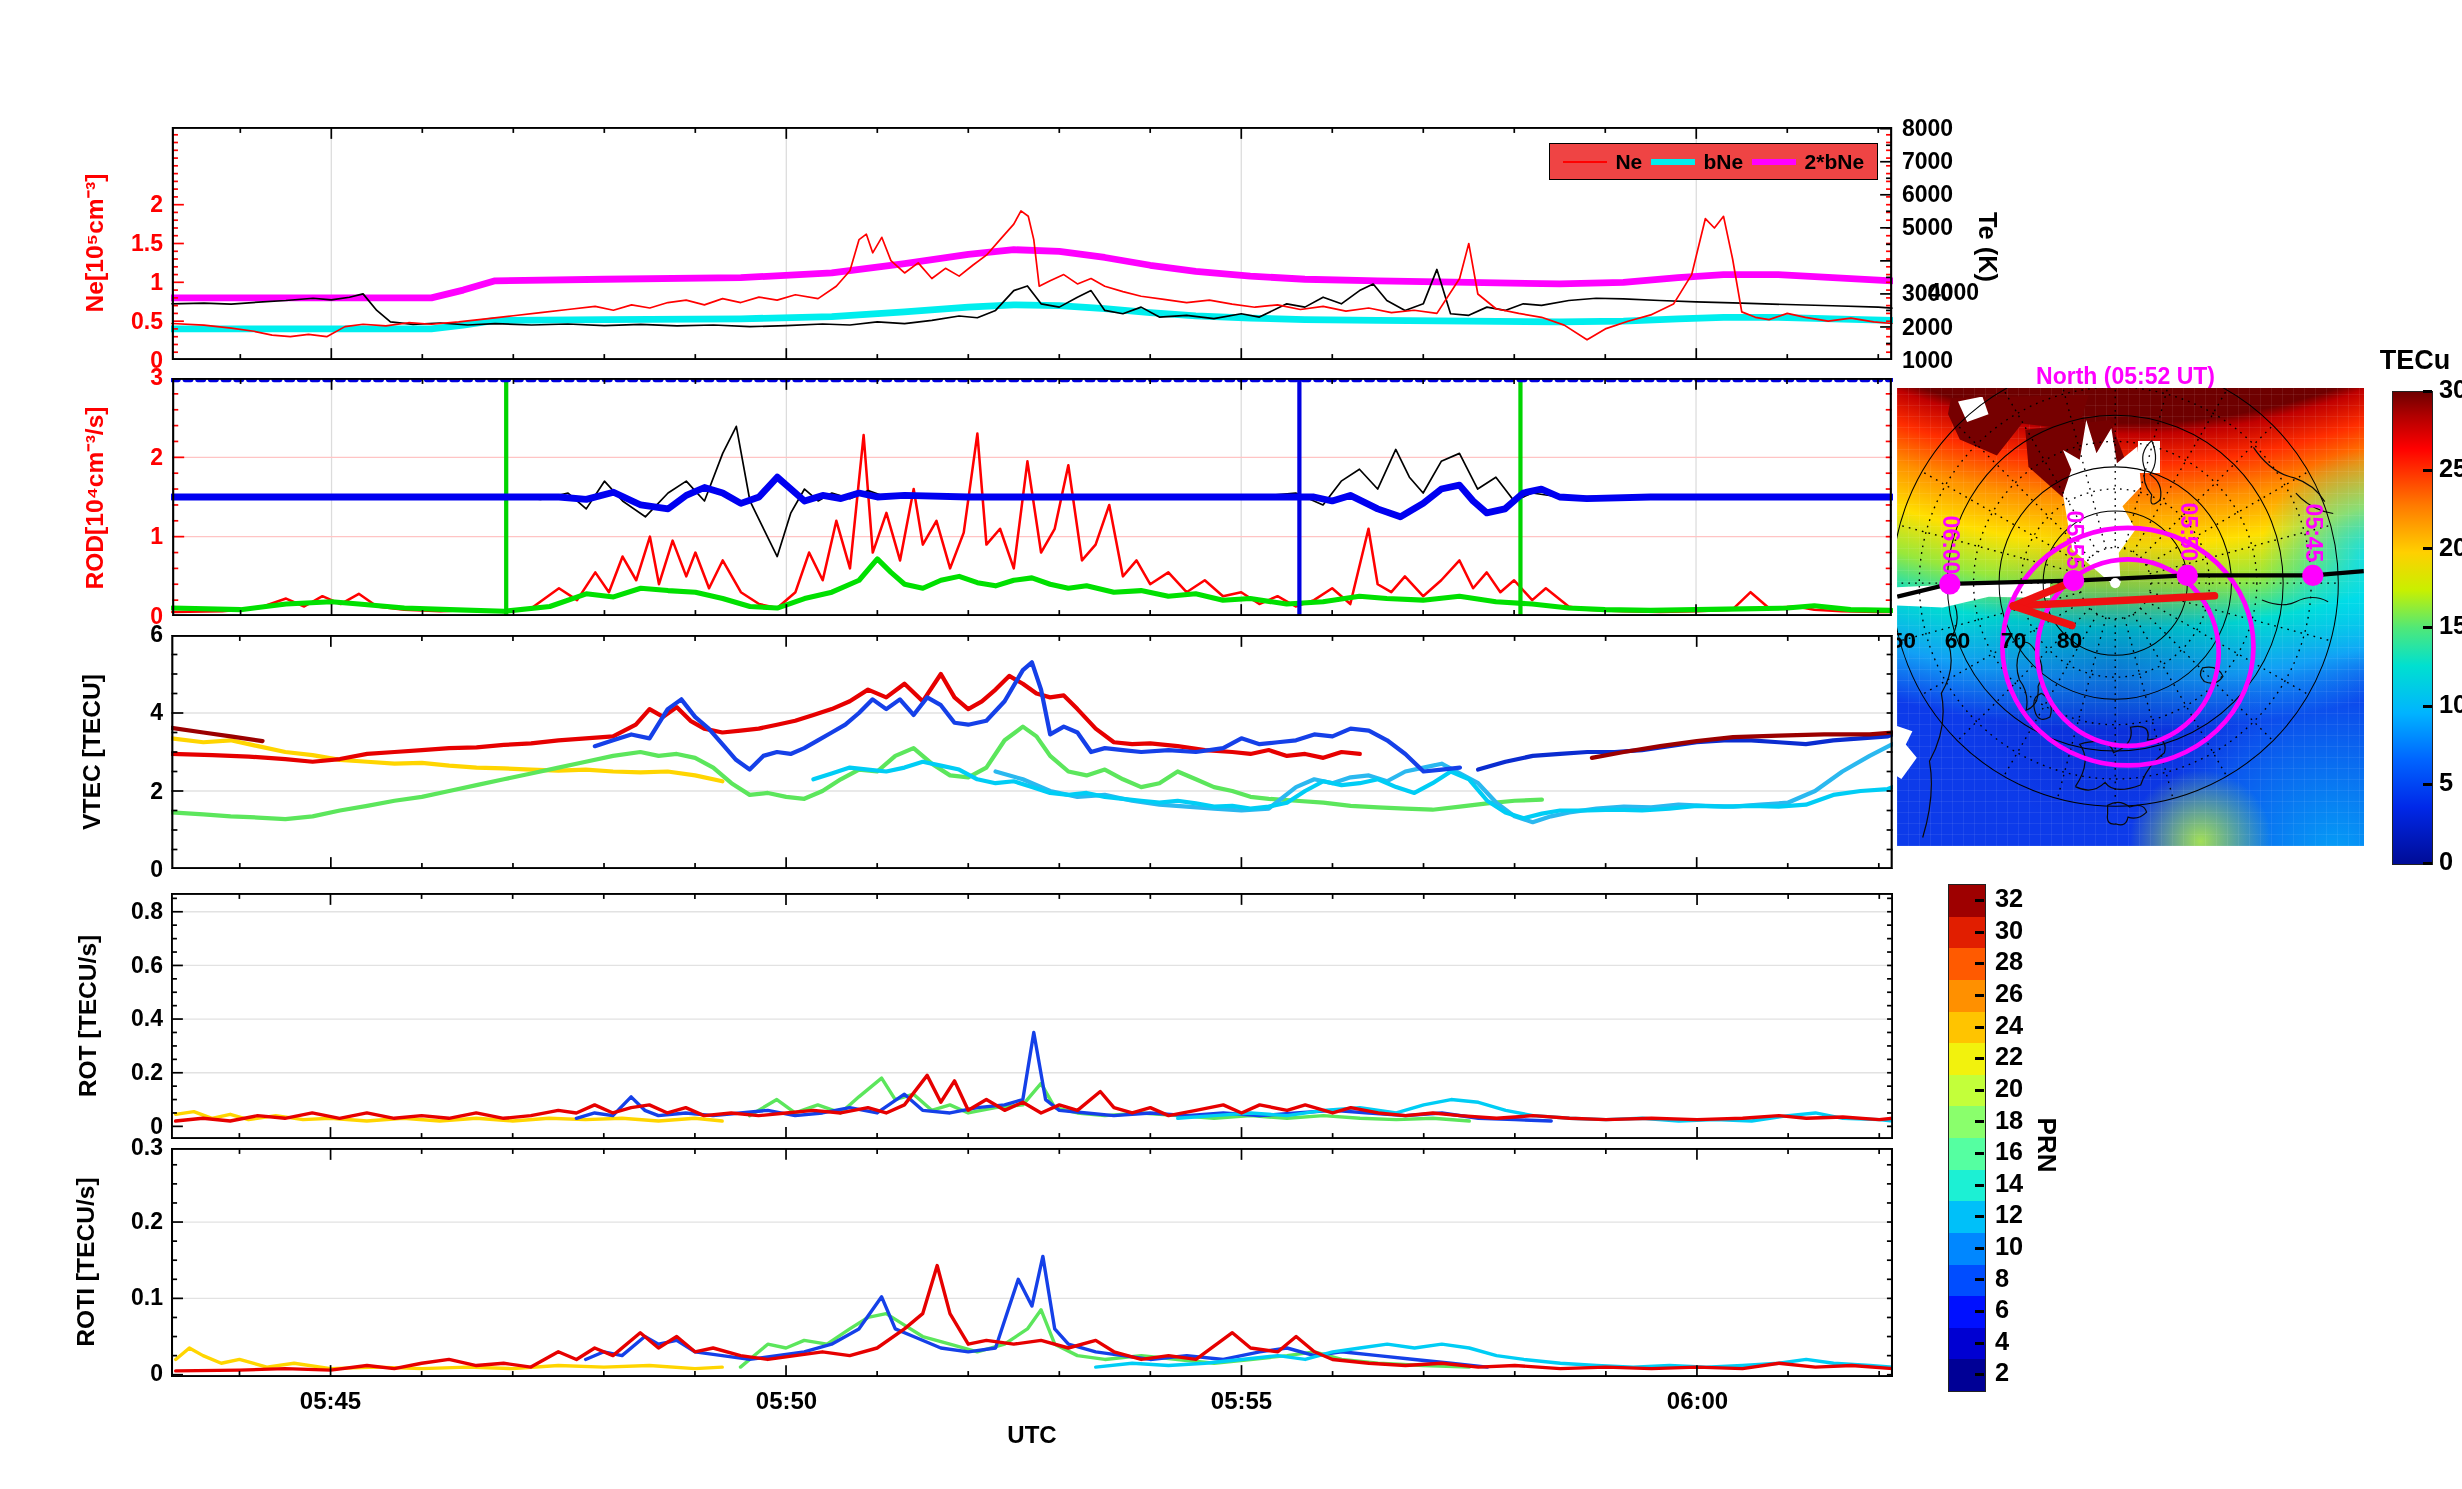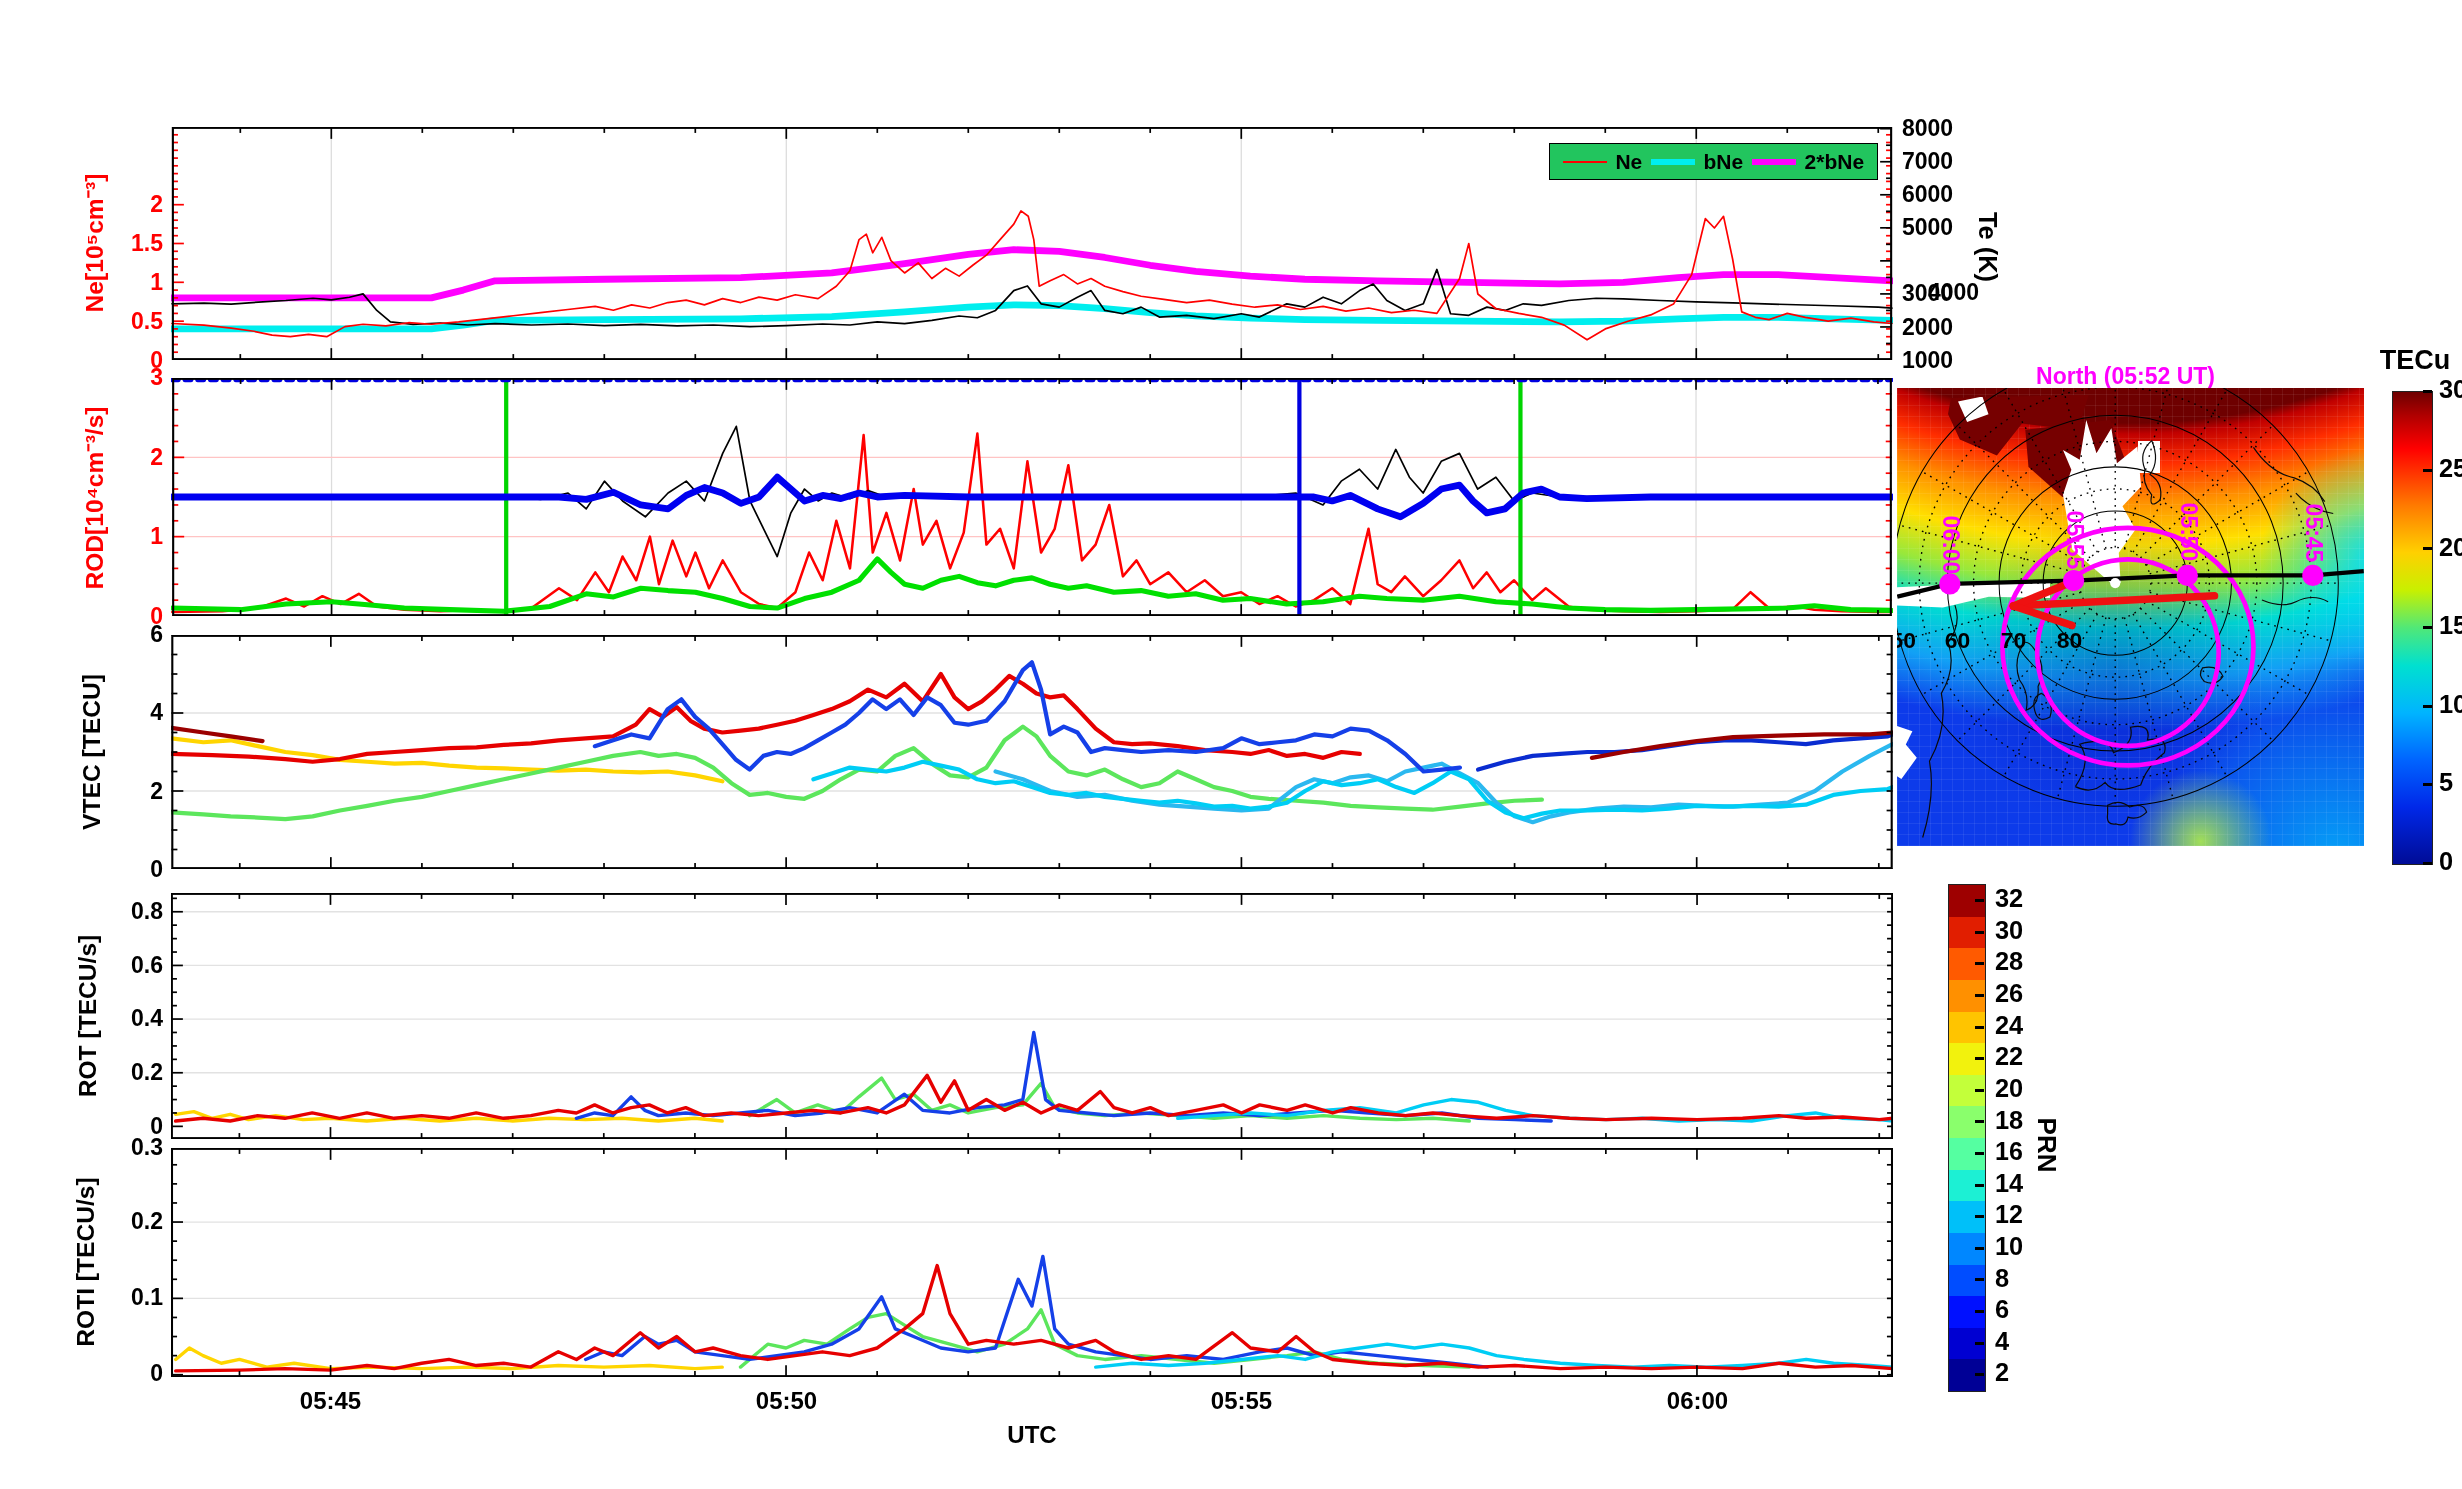--- a/index.html
+++ b/index.html
@@ -5,21 +5,21 @@
   html,body{margin:0;padding:0;background:#fff;}
   #fig{position:relative;width:2462px;height:1489px;background:#fff;overflow:hidden;
        font-family:"Liberation Sans",sans-serif;font-weight:bold;color:#000;}
   .abs{position:absolute;}
   .ttl{font-size:30.5px;text-align:center;}
   .vlab{position:absolute;white-space:nowrap;transform:translate(-50%,-50%) rotate(-90deg);font-size:24.6px;}
   .vlabR{position:absolute;white-space:nowrap;transform:translate(-50%,-50%) rotate(90deg);font-size:25.4px;}
   .tick{position:absolute;font-size:23px;line-height:23px;}
   .panel{position:absolute;}
   .panel svg{position:absolute;left:0;top:0;overflow:hidden;}
-  .legend{position:absolute;background:#22c55e;border:1.7px solid #000;display:flex;align-items:center;
+  .legend{position:absolute;background:#ef4444;border:1.7px solid #000;display:flex;align-items:center;
           justify-content:space-around;padding:0 8.5px;box-sizing:border-box;z-index:5;}
   .legend .it{display:flex;align-items:center;gap:8.5px;font-size:21px;white-space:nowrap;}
   .legend .sw{display:inline-block;width:44px;}
   .map{position:absolute;left:1897px;top:388px;width:467px;height:458px;overflow:hidden;
     background:
       radial-gradient(circle 102px at 65% 99%, rgba(170,230,80,.95), rgba(170,230,80,0) 70%),
       radial-gradient(circle 254px at 94% 102%, rgba(0,225,255,.60), rgba(0,225,255,0) 72%),
       radial-gradient(circle 144px at 101% 37%, rgba(0,220,255,.85), rgba(0,220,255,0) 75%),
       radial-gradient(circle 204px at 46% 62%, rgba(0,0,150,.30), rgba(0,0,150,0) 78%),
       radial-gradient(circle 1103px at 233px -594px,

